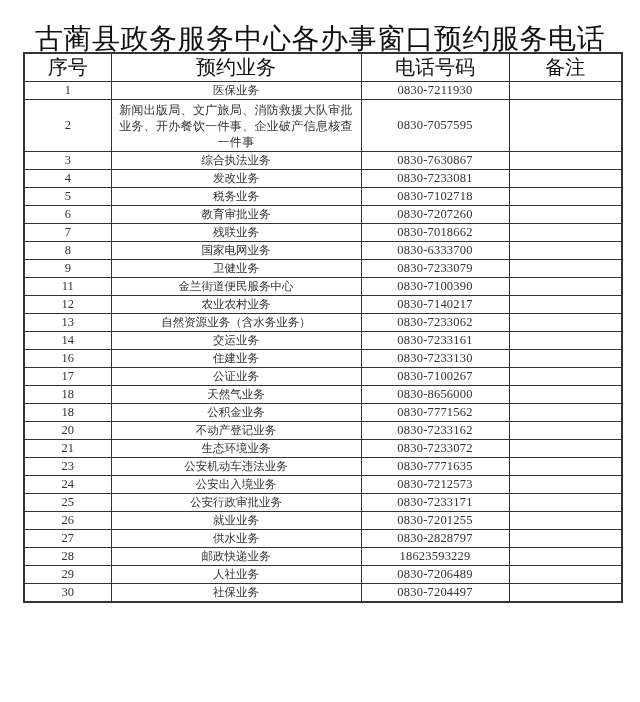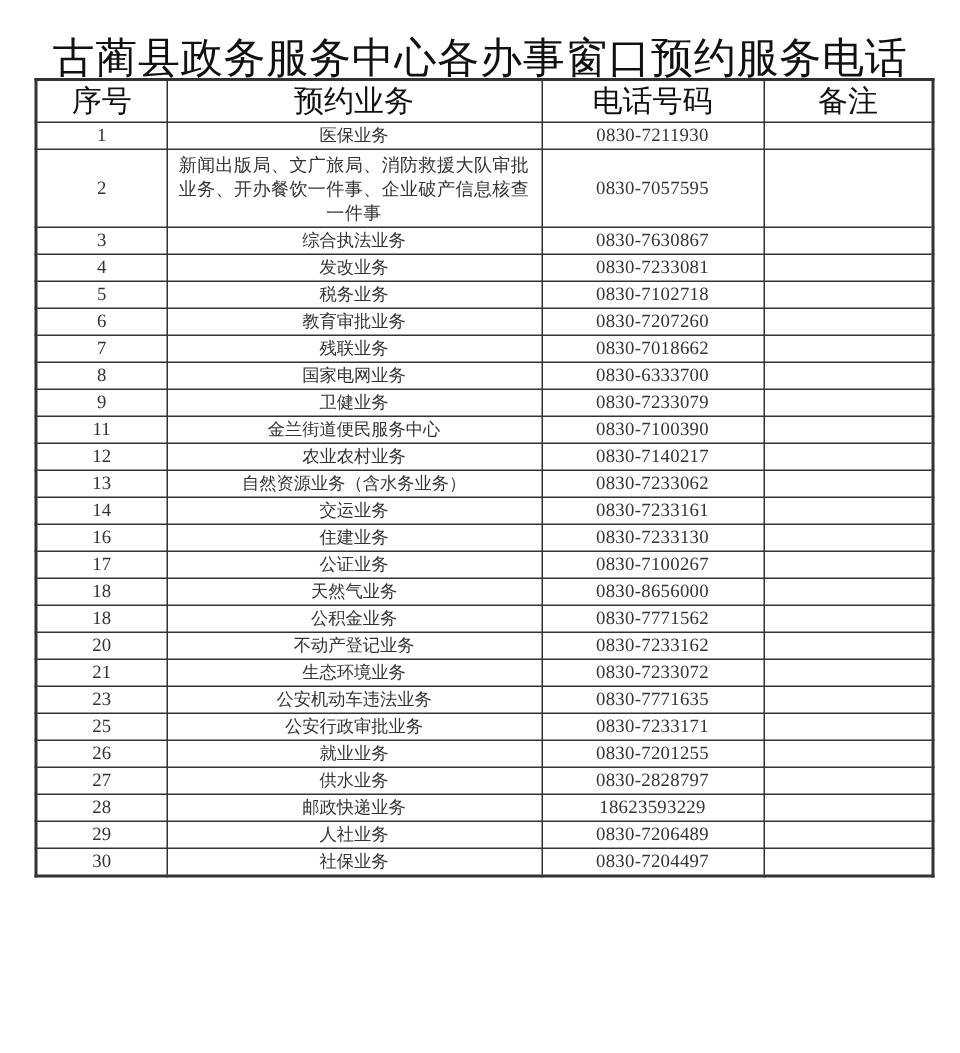--- a/index.html
+++ b/index.html
@@ -220,20 +220,26 @@
       <td class="tel">0830-7233072</td>
       <td class="note"></td>
     </tr>
     <tr>
       <td class="num">23</td>
       <td class="biz">公安机动车违法业务</td>
       <td class="tel">0830-7771635</td>
       <td class="note"></td>
     </tr>
     <tr>
+      <td class="num">24</td>
+      <td class="biz">公安出入境业务</td>
+      <td class="tel">0830-7212573</td>
+      <td class="note"></td>
+    </tr>
+    <tr>
       <td class="num">25</td>
       <td class="biz">公安行政审批业务</td>
       <td class="tel">0830-7233171</td>
       <td class="note"></td>
     </tr>
     <tr>
       <td class="num">26</td>
       <td class="biz">就业业务</td>
       <td class="tel">0830-7201255</td>
       <td class="note"></td>

